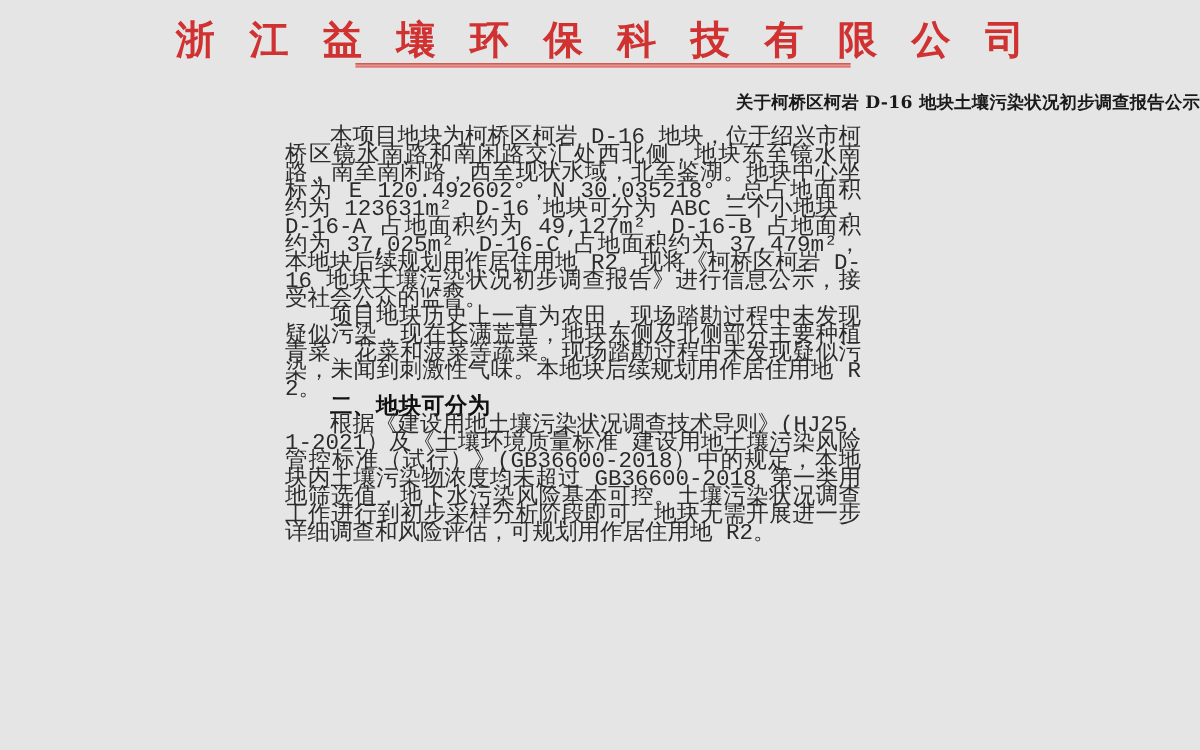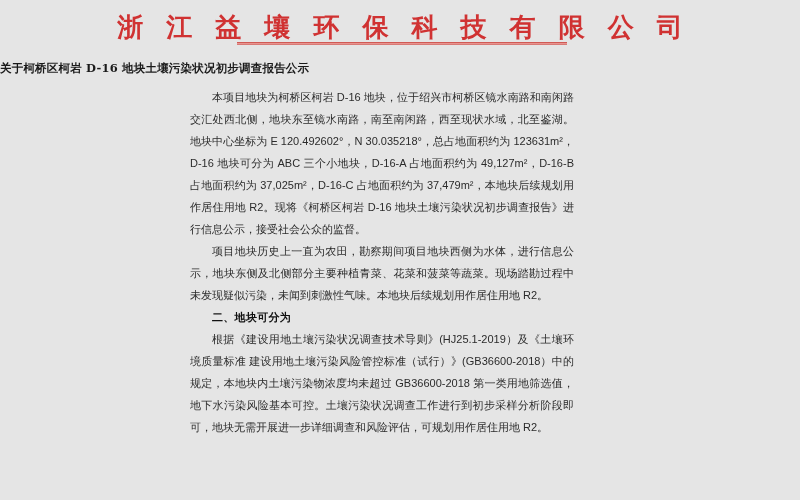--- a/index.html
+++ b/index.html
@@ -50,37 +50,37 @@
     border-top: 1px solid #d05a55;
     border-bottom: 1px solid #d87a76;
     box-sizing: border-box;
   }
   
   .doc-title {
     position: absolute;
     left: 0;
     top: 60px;
     width: 800px;
-    text-align: left;
+    text-align: right;
     font-family: "DejaVu Serif", "Liberation Serif", serif;
     font-size: 11.5px;
     font-weight: bold;
     color: #1a1a1a;
     line-height: 16px;
     letter-spacing: 0.2px;
   }
   
   .doc-body {
     position: absolute;
     left: 190px;
     top: 86px;
     width: 384px;
-    font-family: Liberation Sans, sans-serif;
-    font-size: 11px;
-    line-height: 22px;
+    font-family: Liberation Mono, monospace;
+    font-size: 15px;
+    line-height: 12px;
     color: #2b2b2b;
     text-align: justify;
     text-justify: inter-character;
   }
   .para {
     margin: 0;
     text-indent: 2em;
     text-align: justify;
     word-break: break-all;
   }
@@ -99,18 +99,18 @@
 
   <div class="letterhead">
     <div class="company-name">浙 江 益 壤 环 保 科 技 有 限 公 司</div>
   </div>
   <div class="letterhead-rule"></div>
 
   <div class="doc-title">关于柯桥区柯岩 D-16 地块土壤污染状况初步调查报告公示</div>
 
   <div class="doc-body" id="doc-body">
       <p class="para">本项目地块为柯桥区柯岩 D-16 地块，位于绍兴市柯桥区镜水南路和南闲路交汇处西北侧，地块东至镜水南路，南至南闲路，西至现状水域，北至鉴湖。地块中心坐标为 E 120.492602°，N 30.035218°，总占地面积约为 123631m²，D-16 地块可分为 ABC 三个小地块，D-16-A 占地面积约为 49,127m²，D-16-B 占地面积约为 37,025m²，D-16-C 占地面积约为 37,479m²，本地块后续规划用作居住用地 R2。现将《柯桥区柯岩 D-16 地块土壤污染状况初步调查报告》进行信息公示，接受社会公众的监督。</p>
-      <p class="para">项目地块历史上一直为农田，勘察期间项目地块西侧为水体，进行信息公示，地块东侧及北侧部分主要种植青菜、花菜和菠菜等蔬菜。现场踏勘过程中未发现疑似污染，未闻到刺激性气味。本地块后续规划用作居住用地 R2。</p>
+      <p class="para">项目地块历史上一直为农田，现场踏勘过程中未发现疑似污染，现在长满荒草，地块东侧及北侧部分主要种植青菜、花菜和菠菜等蔬菜。现场踏勘过程中未发现疑似污染，未闻到刺激性气味。本地块后续规划用作居住用地 R2。</p>
       <p class="heading">二、地块可分为</p>
-      <p class="para">根据《建设用地土壤污染状况调查技术导则》(HJ25.1-2019）及《土壤环境质量标准 建设用地土壤污染风险管控标准（试行）》(GB36600-2018）中的规定，本地块内土壤污染物浓度均未超过 GB36600-2018 第一类用地筛选值，地下水污染风险基本可控。土壤污染状况调查工作进行到初步采样分析阶段即可，地块无需开展进一步详细调查和风险评估，可规划用作居住用地 R2。</p>
+      <p class="para">根据《建设用地土壤污染状况调查技术导则》(HJ25.1-2021）及《土壤环境质量标准 建设用地土壤污染风险管控标准（试行）》(GB36600-2018）中的规定，本地块内土壤污染物浓度均未超过 GB36600-2018 第一类用地筛选值，地下水污染风险基本可控。土壤污染状况调查工作进行到初步采样分析阶段即可，地块无需开展进一步详细调查和风险评估，可规划用作居住用地 R2。</p>
     </div>
 
 </div>
 
 </body></html>

